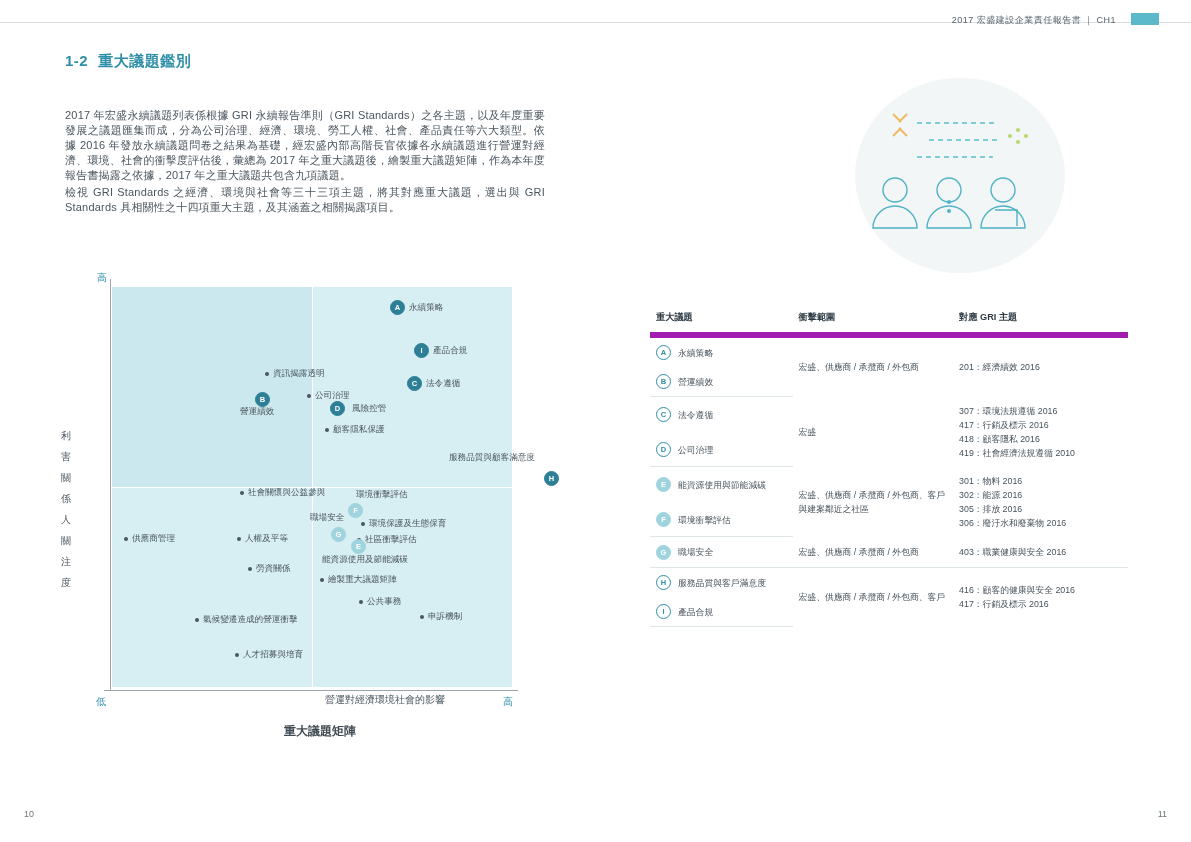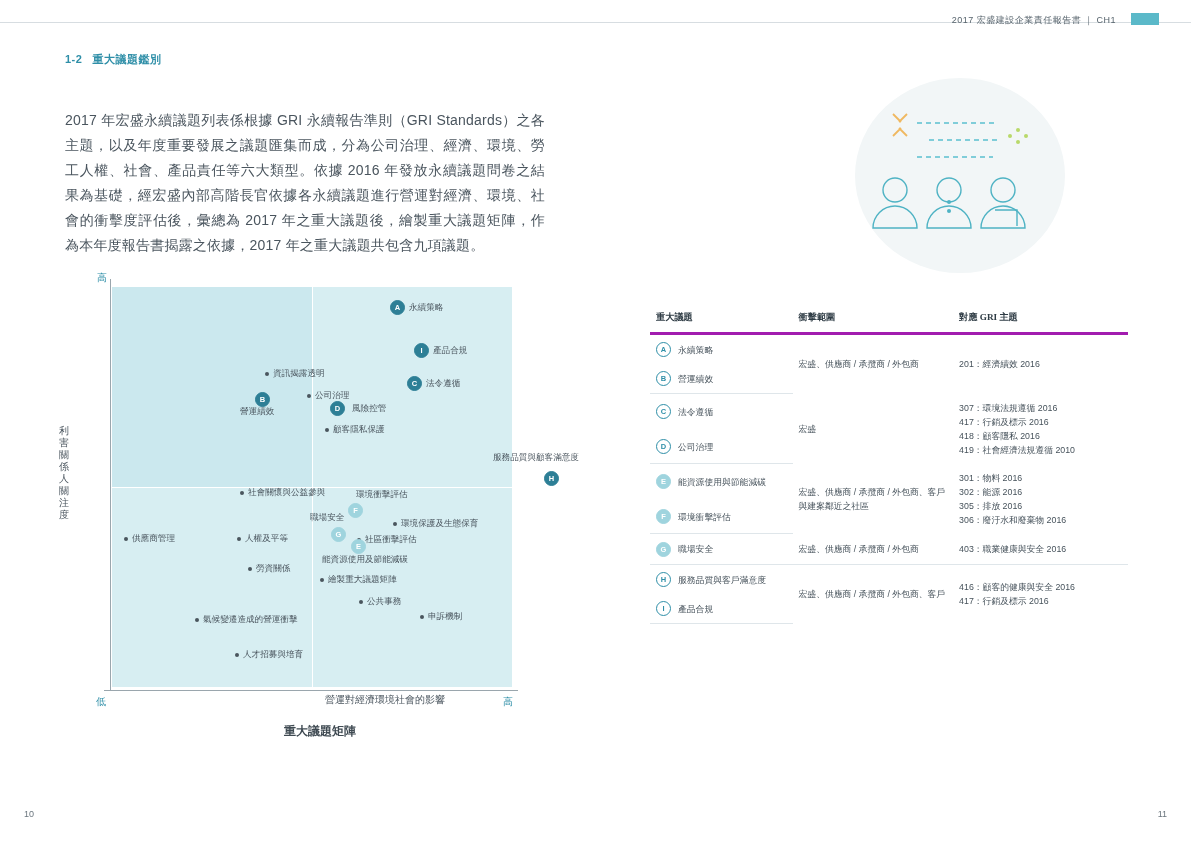--- a/index.html
+++ b/index.html
@@ -21,26 +21,26 @@
     position:absolute;right:75px;top:14px;
     font-size:9px;color:#56636c;letter-spacing:.5px;
   }
   .header-tab{
     position:absolute;right:32px;top:13px;width:28px;height:12px;background:#5bb9c9;
   }
 
   
   .sec-title{
     position:absolute;left:65px;top:52px;
-    font-size:11px;color:#2f8fa8;font-weight:bold;letter-spacing:.5px;
+    font-size:15px;color:#2f8fa8;font-weight:bold;letter-spacing:.5px;
   }
   .sec-title .num{margin-right:10px;}
   .body-text{
     position:absolute;left:65px;top:108px;width:480px;
-    font-size:14px;line-height:25px;color:#4a555e;
+    font-size:11px;line-height:15px;color:#4a555e;
     text-align:justify;letter-spacing:.2px;
   }
   .body-text p{margin:0 0 2px 0;}
 
   
   .chart-wrap{position:absolute;left:65px;top:275px;width:500px;height:470px;}
   .chart-plot{
     position:absolute;left:47px;top:12px;width:400px;height:400px;
     background:#d7eef2;
   }
@@ -53,21 +53,21 @@
     position:absolute;left:45px;top:4px;width:1px;height:412px;background:#9aa6ad;
   }
   .axis-x{
     position:absolute;left:39px;top:415px;width:414px;height:1px;background:#9aa6ad;
   }
   .ax-lbl-high-y{position:absolute;left:32px;top:-4px;font-size:10px;color:#2f8fa8;}
   .ax-lbl-low{position:absolute;left:31px;top:420px;font-size:10px;color:#2f8fa8;}
   .ax-lbl-high-x{position:absolute;left:438px;top:420px;font-size:10px;color:#2f8fa8;}
   .ax-title-y{
     position:absolute;left:-8px;top:150px;width:14px;
-    font-size:10px;color:#4a555e;line-height:12px;text-align:center;font-family:Liberation Serif, serif;
+    font-size:10px;color:#4a555e;line-height:21px;text-align:right;font-family:Liberation Serif, serif;
   }
   .ax-title-x{
     position:absolute;left:150px;top:418px;width:230px;text-align:right;
     font-size:10px;color:#4a555e;
   }
   .chart-caption{
     position:absolute;left:140px;top:448px;width:230px;text-align:center;
     font-size:12px;color:#3f4a52;font-weight:bold;
   }
 
@@ -92,21 +92,21 @@
     position:absolute;left:0;top:0;width:210px;height:195px;
     background:#f2f6f7;border-radius:50%;
   }
 
   table.gri{
     position:absolute;left:650px;top:305px;width:478px;
     border-collapse:collapse;font-size:8.8px;color:#46525b;
   }
   table.gri th{
     text-align:left;font-weight:bold;font-size:9.2px;color:#2f3c45;
-    padding:6px 6px 8px 6px;border-bottom:3px solid #a21caf;font-family:Liberation Serif, serif;
+    padding:6px 6px 8px 6px;border-bottom:6px solid #a21caf;
   }
   table.gri td{
     padding:7px 6px;vertical-align:middle;border-bottom:1px solid #dfe6ea;
     line-height:14px;
   }
   table.gri tr.nbb td{border-bottom:none;}
   td.c1{width:140px;}
   td.c2{width:160px;}
   td.c3{width:175px;}
   .tbadge{
@@ -130,20 +130,21 @@
   <div class="header-rule"></div>
   <div class="header-text">2017 宏盛建設企業責任報告書 ｜ CH1</div>
   <div class="header-tab"></div>
 
   <div class="sec-title">
     <span class="num">1-2</span><span>重大議題鑑別</span>
   </div>
 
   <div class="body-text">
     <p>2017 年宏盛永續議題列表係根據 GRI 永續報告準則（GRI Standards）之各主題，以及年度重要發展之議題匯集而成，分為公司治理、經濟、環境、勞工人權、社會、產品責任等六大類型。依據 2016 年發放永續議題問卷之結果為基礎，經宏盛內部高階長官依據各永續議題進行營運對經濟、環境、社會的衝擊度評估後，彙總為 2017 年之重大議題後，繪製重大議題矩陣，作為本年度報告書揭露之依據，2017 年之重大議題共包含九項議題。</p>
+    <p>檢視 GRI Standards 之經濟、環境與社會等三十三項主題，將其對應重大議題，選出與 GRI Standards 具相關性之十四項重大主題，及其涵蓋之相關揭露項目。</p>
   </div>
 
   <div class="chart-wrap">
     <div class="chart-plot">
       <div class="quad-tint"></div>
       <div class="quad-line-v"></div>
       <div class="quad-line-h"></div>
     </div>
     <div class="axis-y"></div>
     <div class="axis-x"></div>
@@ -169,32 +170,32 @@
     <div class="pt" style="left:242px;top:115px;"><span class="dot"></span><span class="txt">公司治理</span></div>
 
     <div class="badge filled" style="left:190px;top:117px;">B</div>
     <div class="lbl" style="left:175px;top:131px;">營運續效</div>
 
     <div class="badge filled" style="left:265px;top:126px;">D</div>
     <div class="lbl" style="left:287px;top:128px;">風險控管</div>
 
     <div class="pt" style="left:260px;top:149px;"><span class="dot"></span><span class="txt">顧客隱私保護</span></div>
 
-    <div class="lbl" style="left:384px;top:177px;margin-left:44px;">服務品質與顧客滿意度</div>
+    <div class="lbl" style="left:384px;top:177px;">服務品質與顧客滿意度</div>
     <div class="badge filled" style="left:479px;top:196px;">H</div>
 
     <div class="pt" style="left:175px;top:212px;"><span class="dot"></span><span class="txt">社會關懷與公益參與</span></div>
 
     <div class="lbl" style="left:291px;top:214px;">環境衝擊評估</div>
     <div class="badge light" style="left:283px;top:228px;">F</div>
 
     <div class="lbl" style="left:245px;top:237px;">職場安全</div>
     <div class="badge light" style="left:266px;top:252px;">G</div>
 
-    <div class="pt" style="left:296px;top:243px;margin-left:32px;"><span class="dot"></span><span class="txt">環境保護及生態保育</span></div>
+    <div class="pt" style="left:296px;top:243px;"><span class="dot"></span><span class="txt">環境保護及生態保育</span></div>
 
     <div class="pt" style="left:59px;top:258px;"><span class="dot"></span><span class="txt">供應商管理</span></div>
 
     <div class="pt" style="left:172px;top:258px;"><span class="dot"></span><span class="txt">人權及平等</span></div>
 
     <div class="pt" style="left:292px;top:259px;"><span class="dot"></span><span class="txt">社區衝擊評估</span></div>
 
     <div class="badge light" style="left:286px;top:264px;">E</div>
     <div class="lbl" style="left:257px;top:279px;">能資源使用及節能減碳</div>
 

